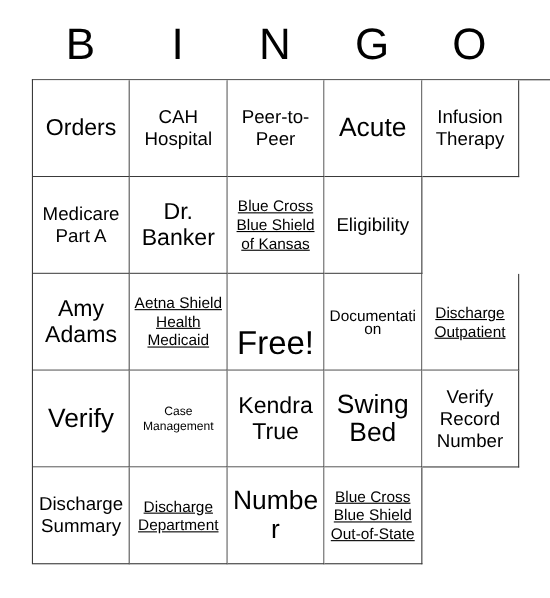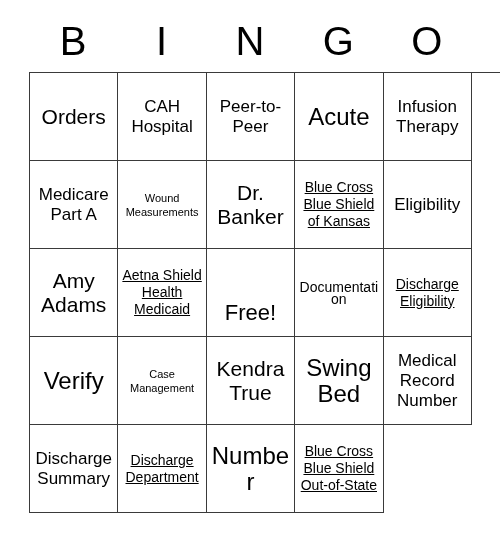--- a/index.html
+++ b/index.html
@@ -61,21 +61,21 @@
   }
   .cell-text {
     display: block;
     width: 100%;
     color: #000000;
     font-weight: 400;
     word-wrap: break-word;
     hyphens: none;
   }
   
-  .fs-xxl .cell-text { font-size: 22px; line-height: 33px; margin-top: 39px; }
+  .fs-xxl .cell-text { font-size: 30px; line-height: 33px; margin-top: 39px; }
   .fs-xl  .cell-text { font-size: 24px; line-height: 26px; }
   .fs-lg  .cell-text { font-size: 21px; line-height: 24px; }
   .fs-md  .cell-text { font-size: 17px; line-height: 20px; }
   .fs-sm  .cell-text { font-size: 14px; line-height: 17px; text-decoration: underline; }
   .fs-xs  .cell-text { font-size: 11px; line-height: 14px; }
   .fs-xxs .cell-text { font-size: 14px; line-height: 12px; }
 </style>
 </head>
 <body>
 
@@ -106,23 +106,20 @@
         </div>
       <div class="cell fs-md">
           <span class="cell-text">Infusion Therapy</span>
         </div>
     </div>
 
     <div class="grid-row">
       <div class="cell fs-md">
           <span class="cell-text">Medicare Part A</span>
         </div>
-      <div class="cell fs-xs">
-          <span class="cell-text">Wound Measurements</span>
-        </div>
       <div class="cell fs-lg">
           <span class="cell-text">Dr. Banker</span>
         </div>
       <div class="cell fs-sm">
           <span class="cell-text">Blue Cross Blue Shield of Kansas</span>
         </div>
       <div class="cell fs-md">
           <span class="cell-text">Eligibility</span>
         </div>
     </div>
@@ -134,39 +131,39 @@
       <div class="cell fs-sm">
           <span class="cell-text">Aetna Shield Health Medicaid</span>
         </div>
       <div class="cell fs-xxl">
           <span class="cell-text">Free!</span>
         </div>
       <div class="cell fs-xxs">
           <span class="cell-text">Documentation</span>
         </div>
       <div class="cell fs-sm">
-          <span class="cell-text">Discharge Eligibility</span>
+          <span class="cell-text">Discharge Outpatient</span>
         </div>
     </div>
 
     <div class="grid-row">
       <div class="cell fs-xl">
           <span class="cell-text">Verify</span>
         </div>
       <div class="cell fs-xs">
           <span class="cell-text">Case Management</span>
         </div>
       <div class="cell fs-lg">
           <span class="cell-text">Kendra True</span>
         </div>
       <div class="cell fs-xl">
           <span class="cell-text">Swing Bed</span>
         </div>
       <div class="cell fs-md">
-          <span class="cell-text">Medical Record Number</span>
+          <span class="cell-text">Verify Record Number</span>
         </div>
     </div>
 
     <div class="grid-row">
       <div class="cell fs-md">
           <span class="cell-text">Discharge Summary</span>
         </div>
       <div class="cell fs-sm">
           <span class="cell-text">Discharge Department</span>
         </div>

